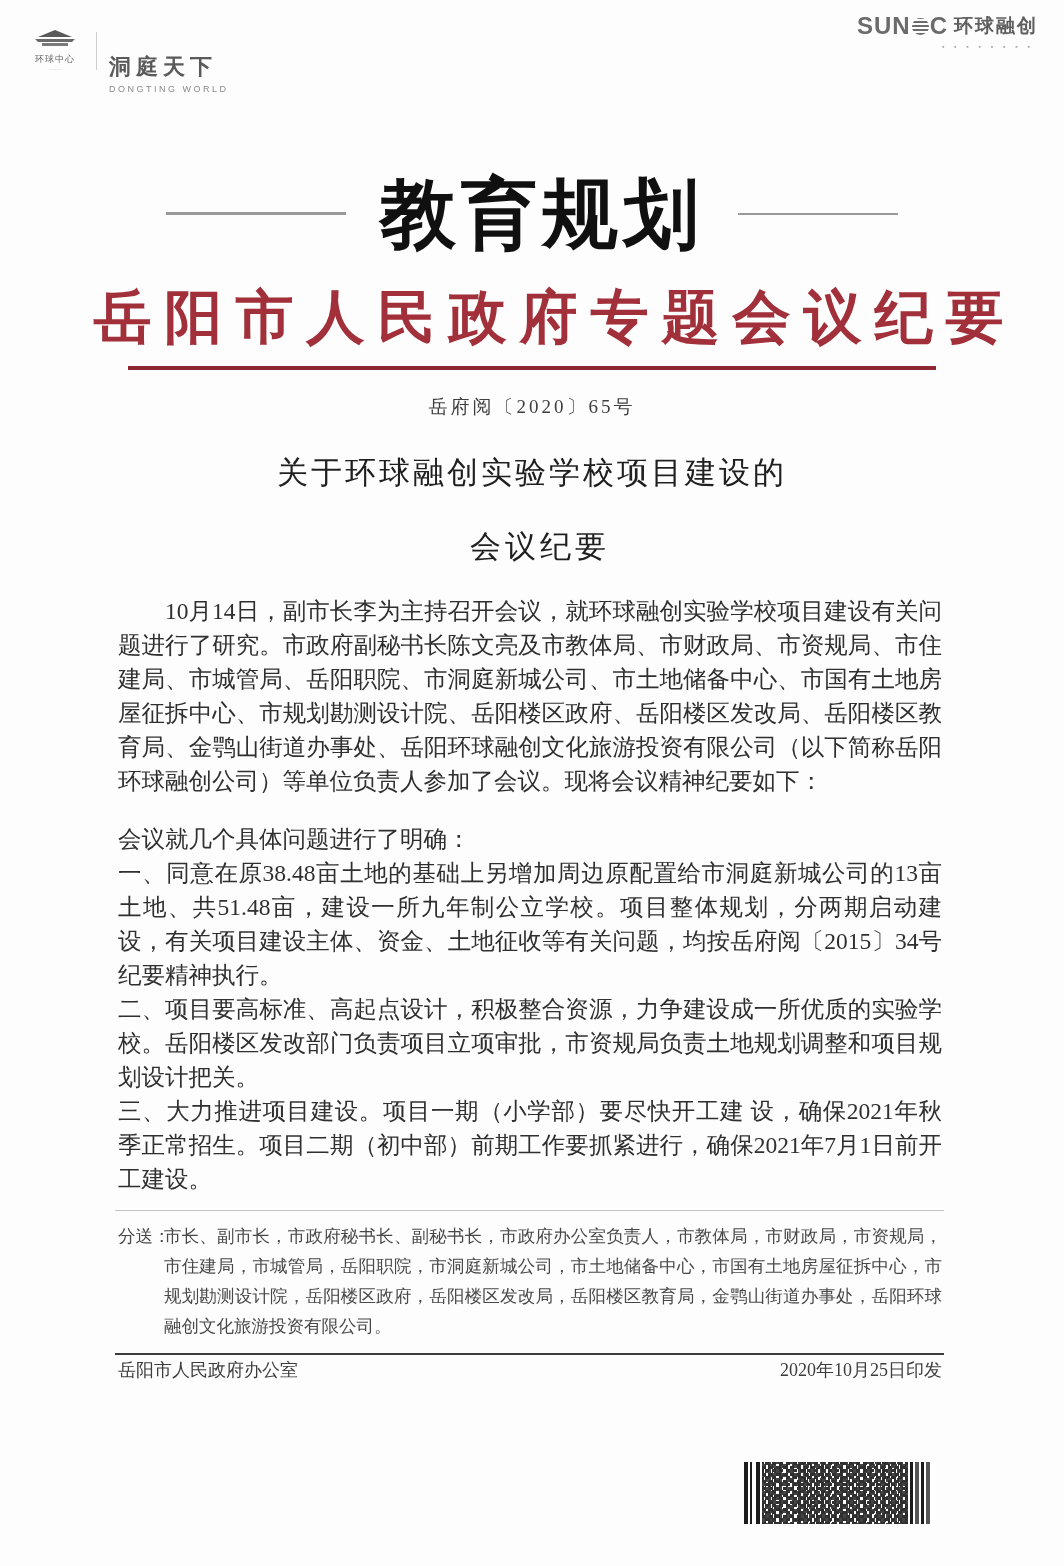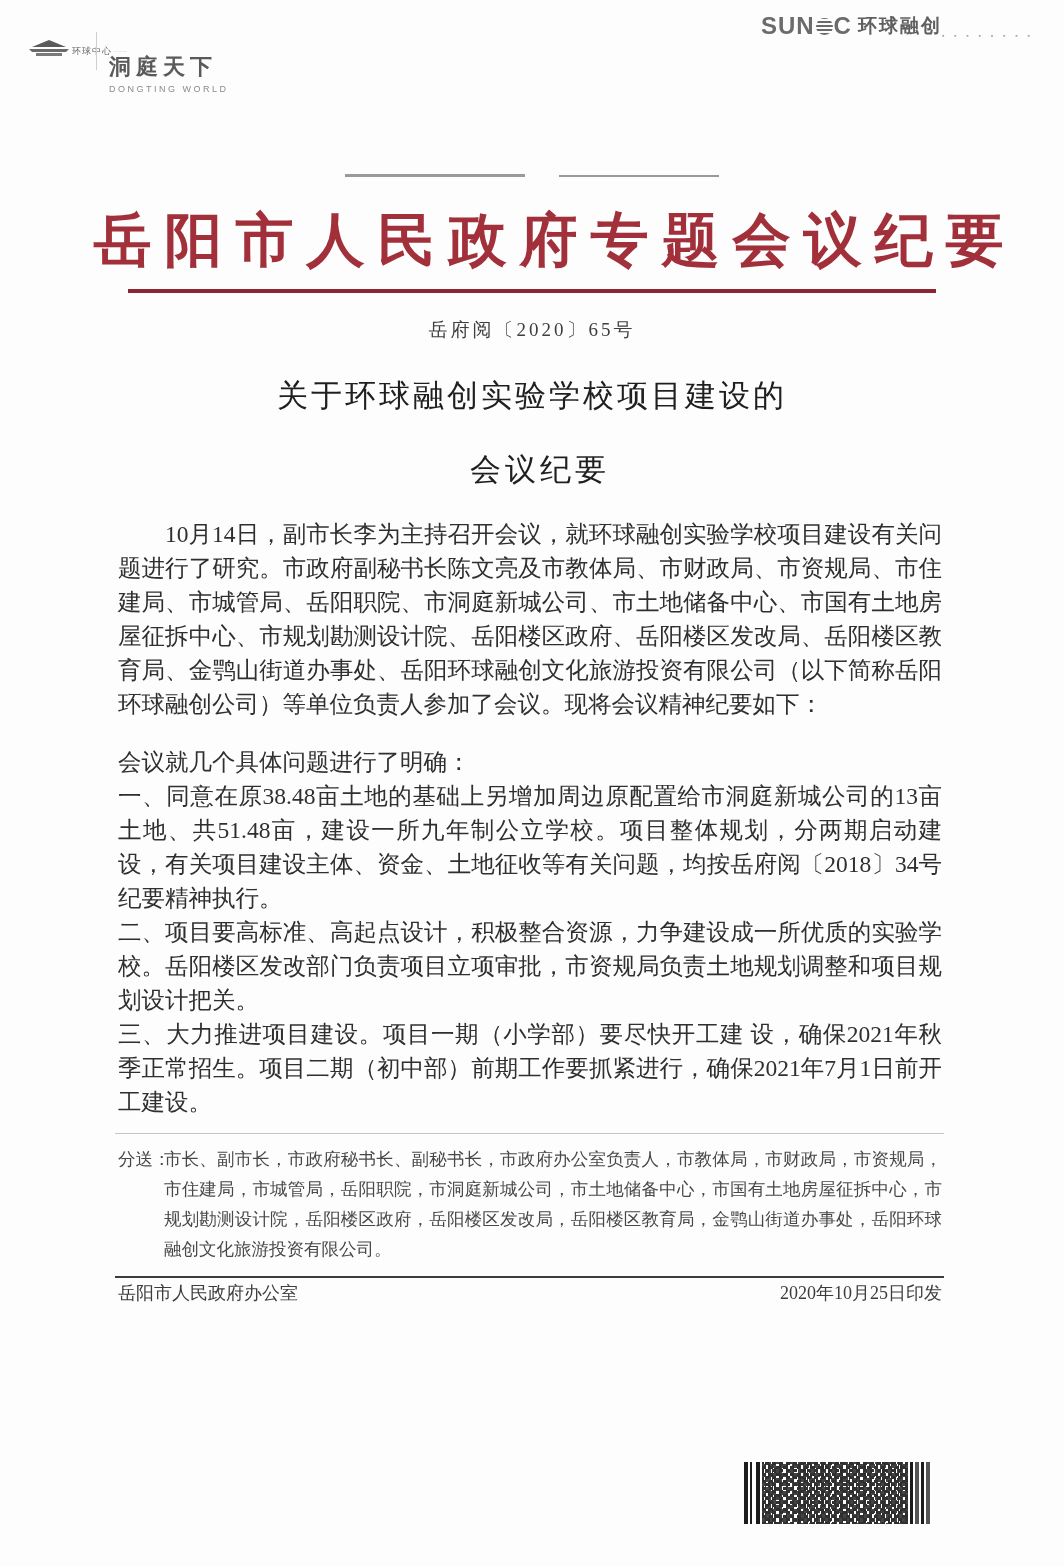--- a/index.html
+++ b/index.html
@@ -10,29 +10,29 @@
   html,body{margin:0;padding:0;background:#e9e9e9;}
   .page{
     width:1064px;height:1566px;background:#fdfdfd;position:relative;
     font-family:"Liberation Serif", serif;color:var(--ink);overflow:hidden;
     margin:0 auto;box-shadow:0 0 6px rgba(0,0,0,.15);
   }
 
   
   .header{display:flex;justify-content:space-between;align-items:flex-start;padding:8px 26px 0 26px;}
   .logo-left{display:flex;align-items:center;gap:12px;color:#5a5a5a;}
-  .pavilion-block{display:flex;flex-direction:row;align-items:center;width:58px;}
+  .pavilion-block{display:flex;flex-direction:column;align-items:center;width:58px;}
   .pavilion-block svg{display:block;}
   .pav-cn{font-size:9px;letter-spacing:1px;color:#5f5f5f;margin-top:1px;white-space:nowrap;font-family:"Liberation Sans",sans-serif;}
   .pav-en{font-size:6px;transform:scale(.8);color:#9a9a9a;white-space:nowrap;font-family:"Liberation Sans",sans-serif;}
   .logo-divider{width:1px;height:38px;background:#cfcfcf;}
   .dt-block{display:flex;flex-direction:column;}
   .dt-cn{font-size:22px;letter-spacing:5px;color:#5a5a5a;font-family:"Liberation Sans",sans-serif;font-weight:600;margin-top:44px;}
   .dt-en{font-size:9px;letter-spacing:2.5px;color:#8a8a8a;margin-top:2px;font-family:"Liberation Sans",sans-serif;}
-  .logo-right{display:flex;flex-direction:row;align-items:flex-end;padding-top:4px;}
+  .logo-right{display:flex;flex-direction:column;align-items:flex-end;padding-top:4px;}
   .sunac-row{display:flex;align-items:center;gap:6px;}
   .sunac-latin{font-family:"Liberation Sans",sans-serif;font-weight:700;font-size:24px;color:#6b6b6b;letter-spacing:1px;display:flex;align-items:center;}
   .globe{width:17px;height:17px;border-radius:50%;margin:0 1px;
     background:repeating-linear-gradient(0deg,#6b6b6b 0 2px,transparent 2px 4px);}
   .sunac-cn{font-size:19px;color:#5f5f5f;letter-spacing:2px;font-family:"Liberation Sans",sans-serif;font-weight:600;}
   .sunac-tagline{font-size:7px;color:#a5a5a5;letter-spacing:4px;margin-top:3px;margin-right:4px;}
 
   
   .banner{margin-top:80px;display:flex;align-items:center;justify-content:center;gap:34px;}
   .banner-line{height:3px;background:#9a9a9a;width:180px;}
@@ -119,36 +119,37 @@
           <span>C</span>
         </span>
         <span class="sunac-cn">环球融创</span>
       </div>
       <span class="sunac-tagline">▪ ▪ ▪ ▪ ▪ ▪ ▪ ▪</span>
     </div>
   </div>
 
   <div class="banner">
     <div class="banner-line"></div>
+    <div class="banner-title">教育规划</div>
     <div class="banner-line right"></div>
   </div>
 
   <div class="doc-title">岳阳市人民政府专题会议纪要</div>
   <div class="red-rule"></div>
 
   <div class="doc-number">岳府阅〔2020〕65号</div>
 
   <div class="subject1">关于环球融创实验学校项目建设的</div>
   <div class="subject2">会议纪要</div>
 
   <div class="body-text">
     <p class="para">10月14日，副市长李为主持召开会议，就环球融创实验学校项目建设有关问题进行了研究。市政府副秘书长陈文亮及市教体局、市财政局、市资规局、市住建局、市城管局、岳阳职院、市洞庭新城公司、市土地储备中心、市国有土地房屋征拆中心、市规划勘测设计院、岳阳楼区政府、岳阳楼区发改局、岳阳楼区教育局、金鹗山街道办事处、岳阳环球融创文化旅游投资有限公司（以下简称岳阳环球融创公司）等单位负责人参加了会议。现将会议精神纪要如下：</p>
     <div class="gap"></div>
     <p class="flush">会议就几个具体问题进行了明确：</p>
-    <p class="flush">一、同意在原38.48亩土地的基础上另增加周边原配置给市洞庭新城公司的13亩土地、共51.48亩，建设一所九年制公立学校。项目整体规划，分两期启动建设，有关项目建设主体、资金、土地征收等有关问题，均按岳府阅〔2018〕34号纪要精神执行。</p>
+    <p class="flush">一、同意在原38.48亩土地的基础上另增加周边原配置给市洞庭新城公司的13亩土地、共51.48亩，建设一所九年制公立学校。项目整体规划，分两期启动建设，有关项目建设主体、资金、土地征收等有关问题，均按岳府阅〔2015〕34号纪要精神执行。</p>
     <p class="flush">二、项目要高标准、高起点设计，积极整合资源，力争建设成一所优质的实验学校。岳阳楼区发改部门负责项目立项审批，市资规局负责土地规划调整和项目规划设计把关。</p>
     <p class="flush">三、大力推进项目建设。项目一期（小学部）要尽快开工建 设，确保2021年秋季正常招生。项目二期（初中部）前期工作要抓紧进行，确保2021年7月1日前开工建设。</p>
   </div>
 
 
   <div class="dist-rule"></div>
   <div class="distribution">
     <span class="dist-label">分送：</span>
     <span>市长、副市长，市政府秘书长、副秘书长，市政府办公室负责人，市教体局，市财政局，市资规局，市住建局，市城管局，岳阳职院，市洞庭新城公司，市土地储备中心，市国有土地房屋征拆中心，市规划勘测设计院，岳阳楼区政府，岳阳楼区发改局，岳阳楼区教育局，金鹗山街道办事处，岳阳环球融创文化旅游投资有限公司。</span>
   </div>

